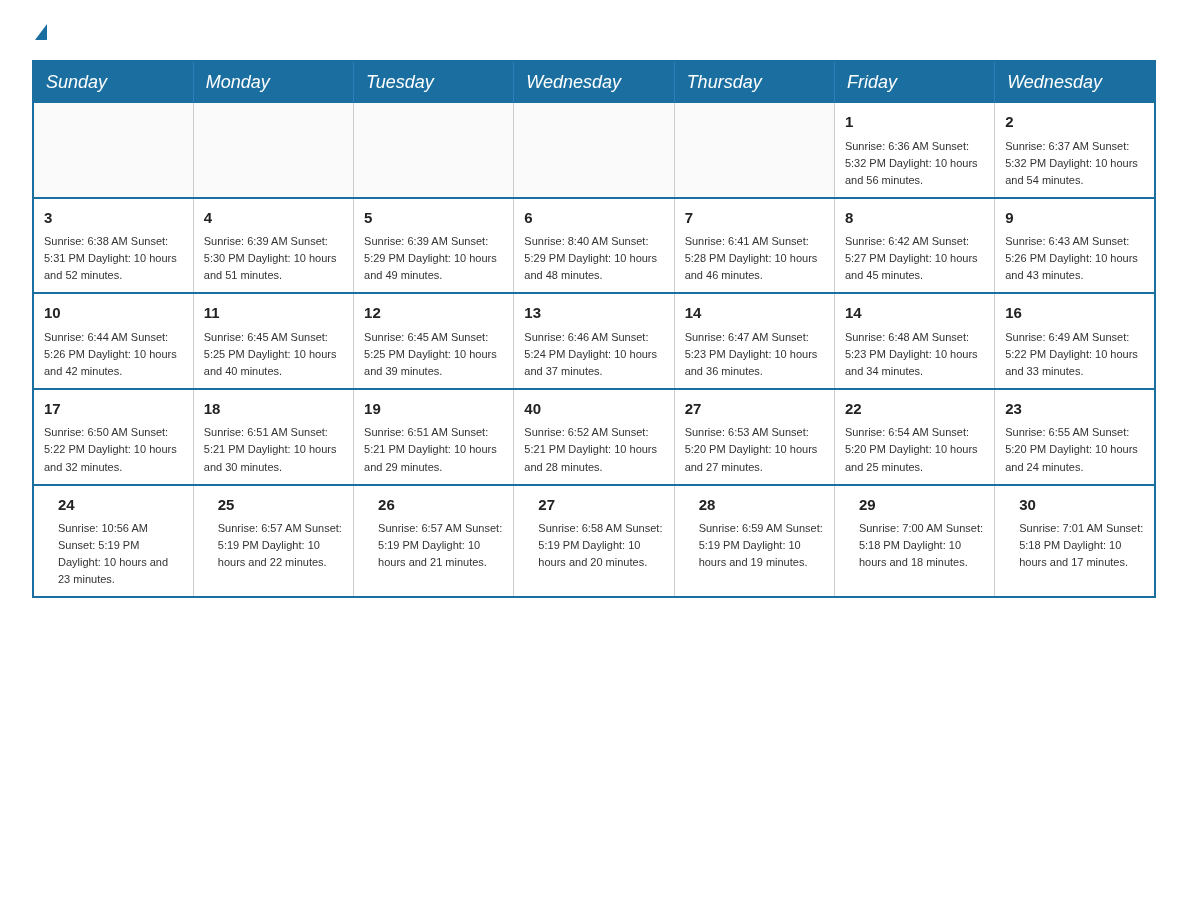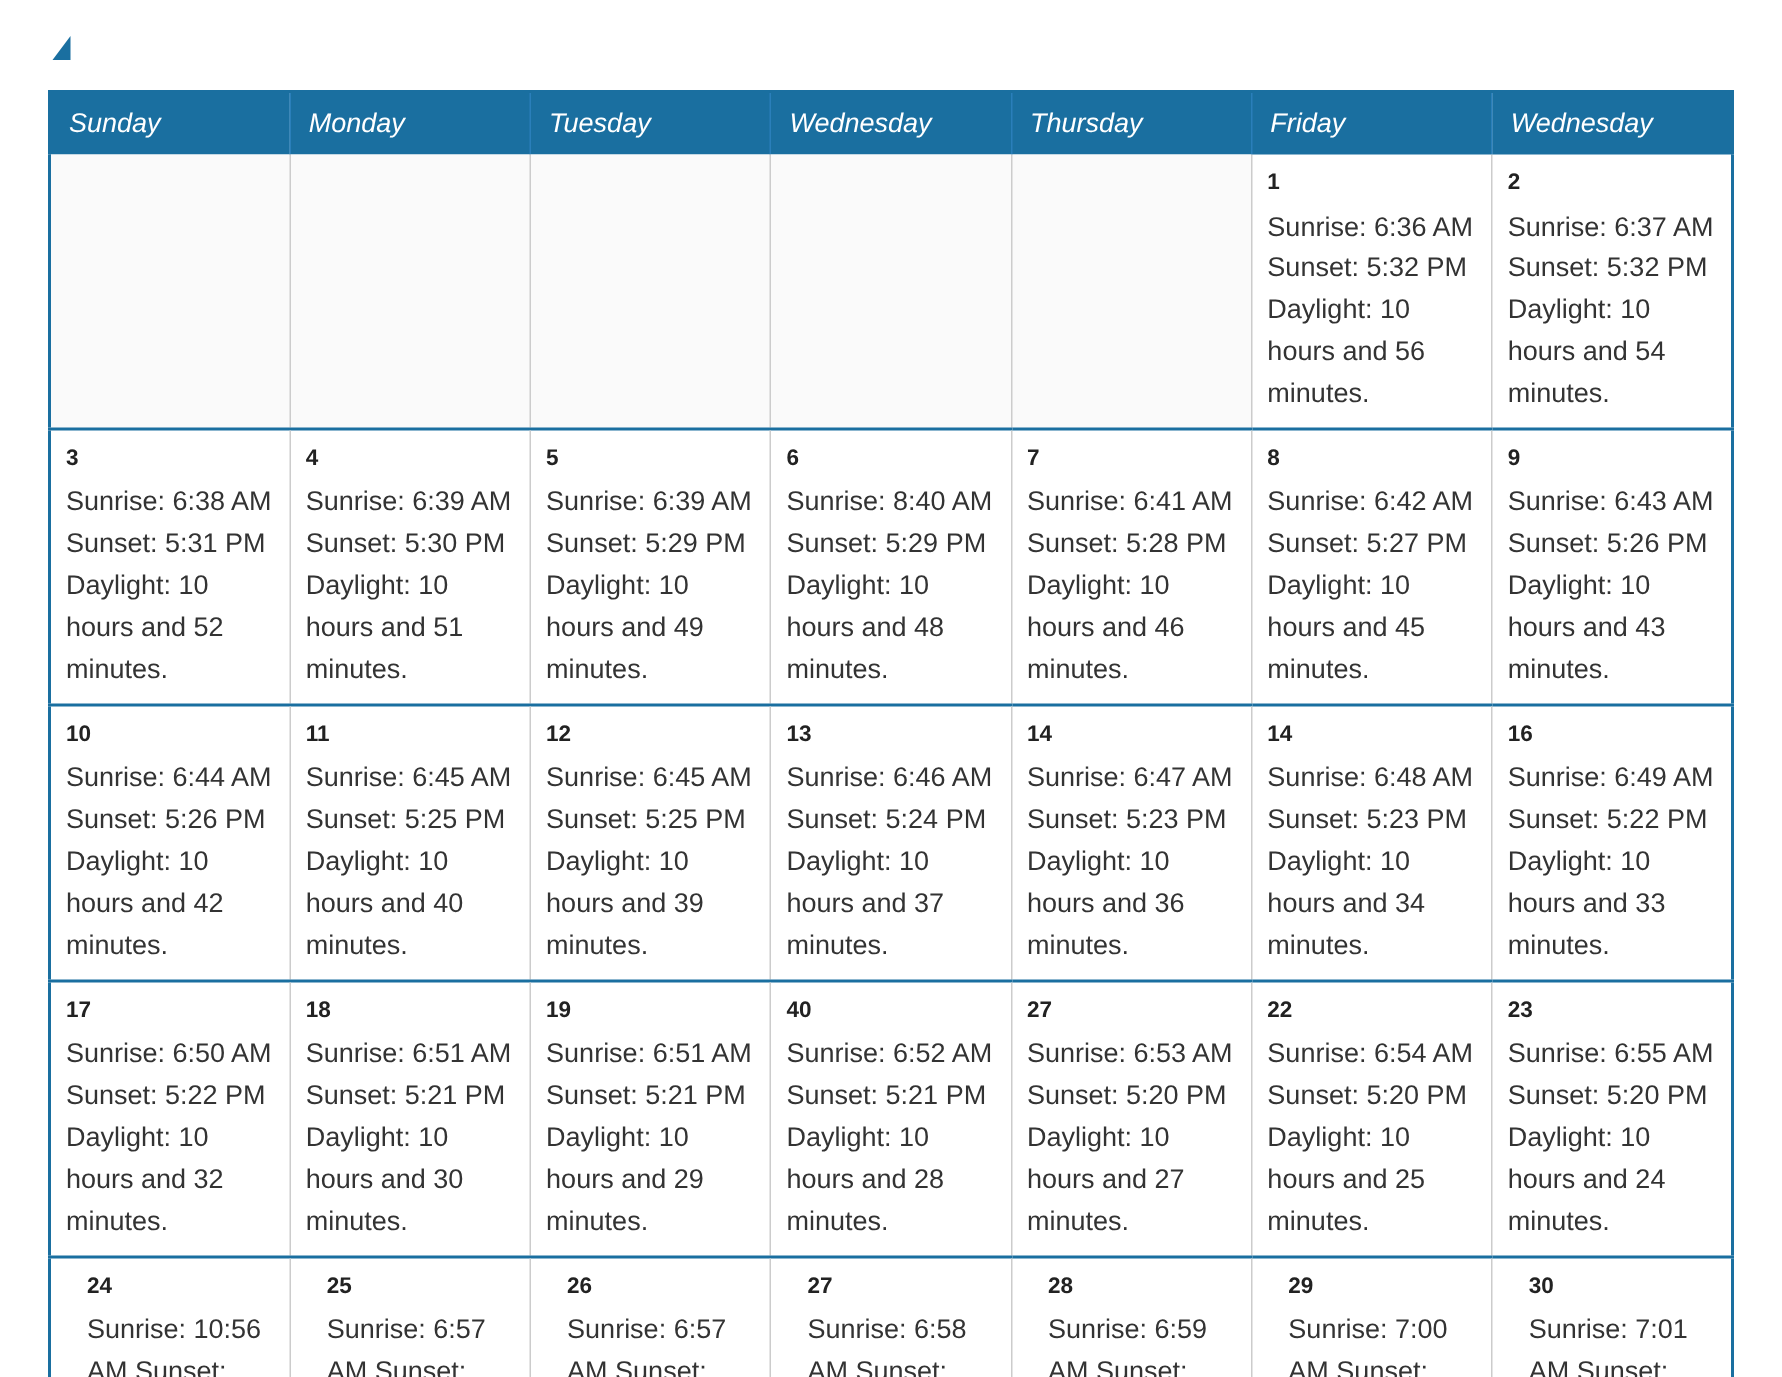--- a/index.html
+++ b/index.html
@@ -90,21 +90,21 @@
     .calendar td:last-child { border-right: none; }
     .calendar tr:last-child td { border-bottom: none; padding-left: 24px; }
     .day-number {
       font-size: 15px;
       font-weight: bold;
       color: #222;
       display: block;
       margin-bottom: 4px;
     }
     .day-info {
-      font-size: 18px;
+      font-size: 11px;
       color: #333;
       line-height: 1.55;
     }
     .empty-cell { background: #fafafa; }
   </style>
 </head>
 <body>
 
 <div class="header-area">
   <div class="logo-area">

